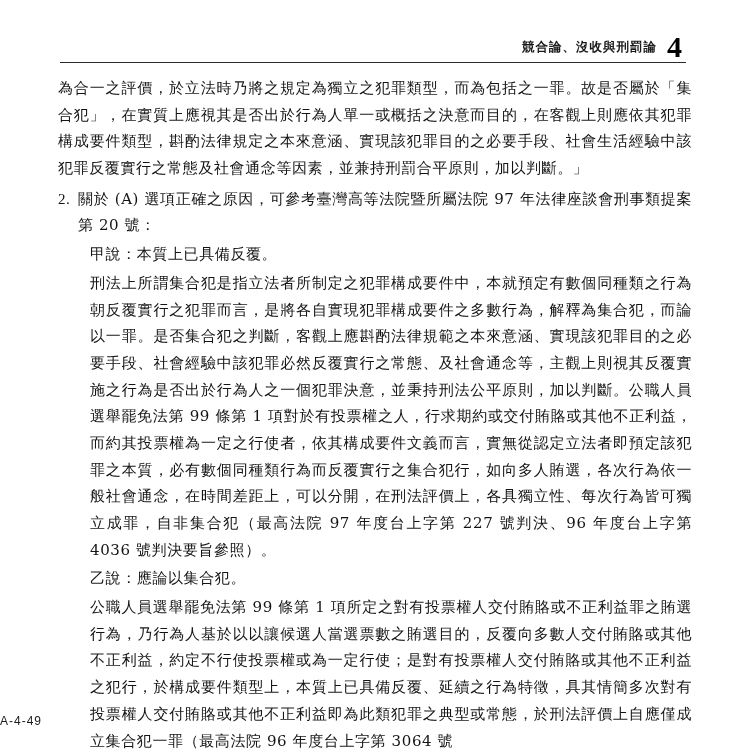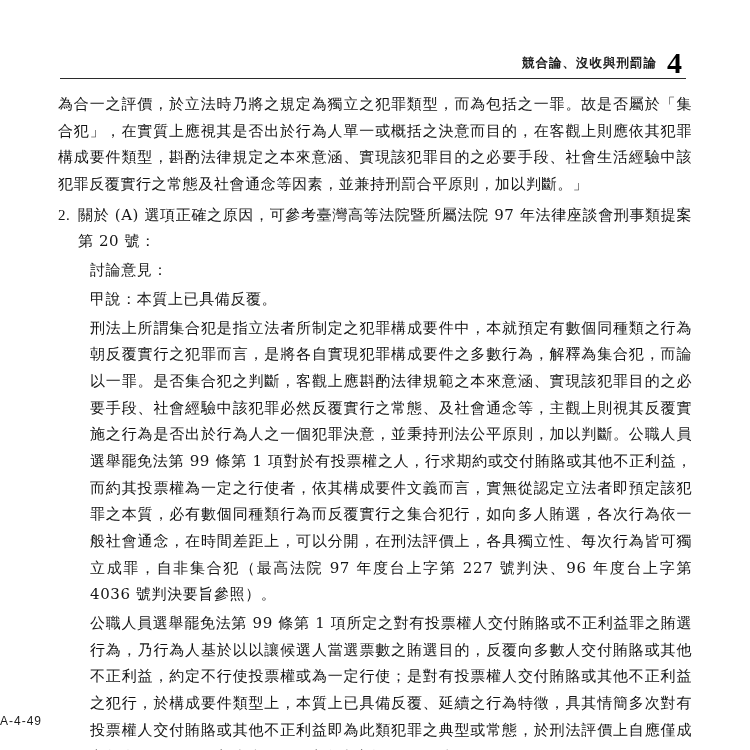--- a/index.html
+++ b/index.html
@@ -12,21 +12,21 @@
     background: #ffffff;
     font-family: "DejaVu Serif", "Liberation Serif", serif;
     color: #111111;
     overflow: hidden;
   }
   .page {
     position: relative;
     width: 750px;
     height: 750px;
     box-sizing: border-box;
-    padding: 36px 58px 20px 58px;
+    padding: 20px 58px 20px 58px;
   }
   
   .header {
     display: flex;
     align-items: flex-end;
     justify-content: flex-end;
     gap: 10px;
     padding-right: 10px;
     height: 40px;
   }
@@ -109,22 +109,22 @@
 
   <div class="content">
 
     <p class="para lead">為合一之評價，於立法時乃將之規定為獨立之犯罪類型，而為包括之一罪。故是否屬於「集合犯」，在實質上應視其是否出於行為人單一或概括之決意而目的，在客觀上則應依其犯罪構成要件類型，斟酌法律規定之本來意涵、實現該犯罪目的之必要手段、社會生活經驗中該犯罪反覆實行之常態及社會通念等因素，並兼持刑罰合平原則，加以判斷。」</p>
 
     <div class="numbered">
       <span class="marker">2.</span>
       <span class="text">關於 (A) 選項正確之原因，可參考臺灣高等法院暨所屬法院 97 年法律座談會刑事類提案第 20 號：</span>
     </div>
 
-    <p class="para block-indent">討論意見：</p>
     <p class="para block-indent">甲說：本質上已具備反覆。</p>
     <p class="para block-indent">刑法上所謂集合犯是指立法者所制定之犯罪構成要件中，本就預定有數個同種類之行為朝反覆實行之犯罪而言，是將各自實現犯罪構成要件之多數行為，解釋為集合犯，而論以一罪。是否集合犯之判斷，客觀上應斟酌法律規範之本來意涵、實現該犯罪目的之必要手段、社會經驗中該犯罪必然反覆實行之常態、及社會通念等，主觀上則視其反覆實施之行為是否出於行為人之一個犯罪決意，並秉持刑法公平原則，加以判斷。公職人員選舉罷免法第 99 條第 1 項對於有投票權之人，行求期約或交付賄賂或其他不正利益，而約其投票權為一定之行使者，依其構成要件文義而言，實無從認定立法者即預定該犯罪之本質，必有數個同種類行為而反覆實行之集合犯行，如向多人賄選，各次行為依一般社會通念，在時間差距上，可以分開，在刑法評價上，各具獨立性、每次行為皆可獨立成罪，自非集合犯（最高法院 97 年度台上字第 227 號判決、96 年度台上字第 4036 號判決要旨參照）。</p>
+    <p class="para block-indent">乙說：應論以集合犯。</p>
     <p class="para block-indent">公職人員選舉罷免法第 99 條第 1 項所定之對有投票權人交付賄賂或不正利益罪之賄選行為，乃行為人基於以以讓候選人當選票數之賄選目的，反覆向多數人交付賄賂或其他不正利益，約定不行使投票權或為一定行使；是對有投票權人交付賄賂或其他不正利益之犯行，於構成要件類型上，本質上已具備反覆、延續之行為特徵，具其情簡多次對有投票權人交付賄賂或其他不正利益即為此類犯罪之典型或常態，於刑法評價上自應僅成立集合犯一罪（最高法院 96 年度台上字第 3064 號</p>
 
   </div>
 
   <div class="footer">A-4-49</div>
 
 </div>
 
 </body></html>

